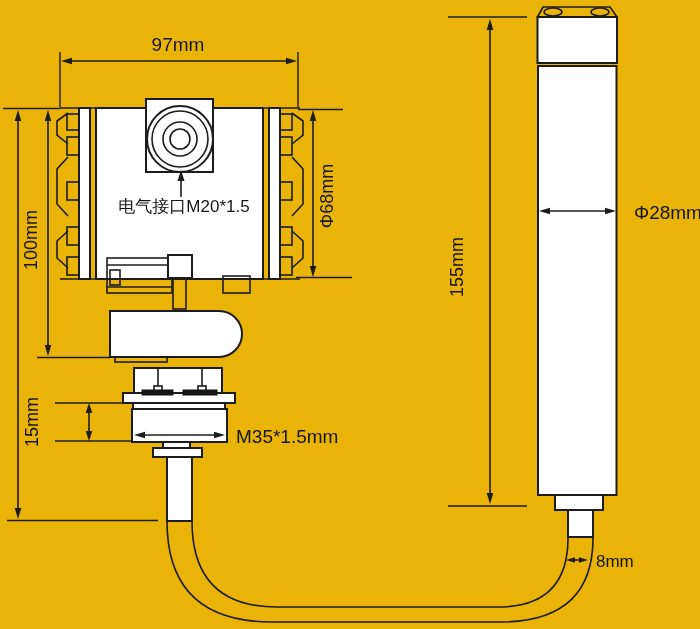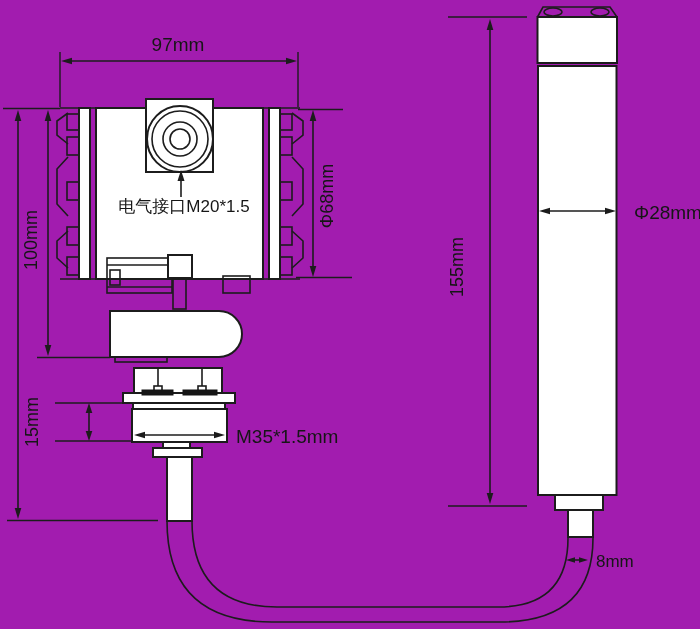--- a/index.html
+++ b/index.html
@@ -1,16 +1,16 @@
 <!DOCTYPE html>
 <html><head>
 <meta charset="utf-8">
 <style>
   html,body{margin:0;padding:0;background:#fff;}
-  .canvas{position:relative;width:700px;height:629px;background:#a21caf;overflow:hidden;
+  .canvas{position:relative;width:700px;height:629px;background:#eab308;overflow:hidden;
           font-family:"Liberation Sans","DejaVu Sans",sans-serif;}
   svg{display:block;}
   svg text{font-family:"Liberation Sans","DejaVu Sans",sans-serif;fill:#161616;}
   .dim-text{font-size:18px;}
   .dim-text-lg{font-size:19px;}
   .cjk-text{font-size:17px;}
   .outline{fill:#ffffff;stroke:#1c1c1c;stroke-width:2;}
   .outline-thin{fill:none;stroke:#1c1c1c;stroke-width:1.6;}
   .dimline{fill:none;stroke:#1c1c1c;stroke-width:1.6;}
   .refline{fill:none;stroke:#1c1c1c;stroke-width:1.4;}

